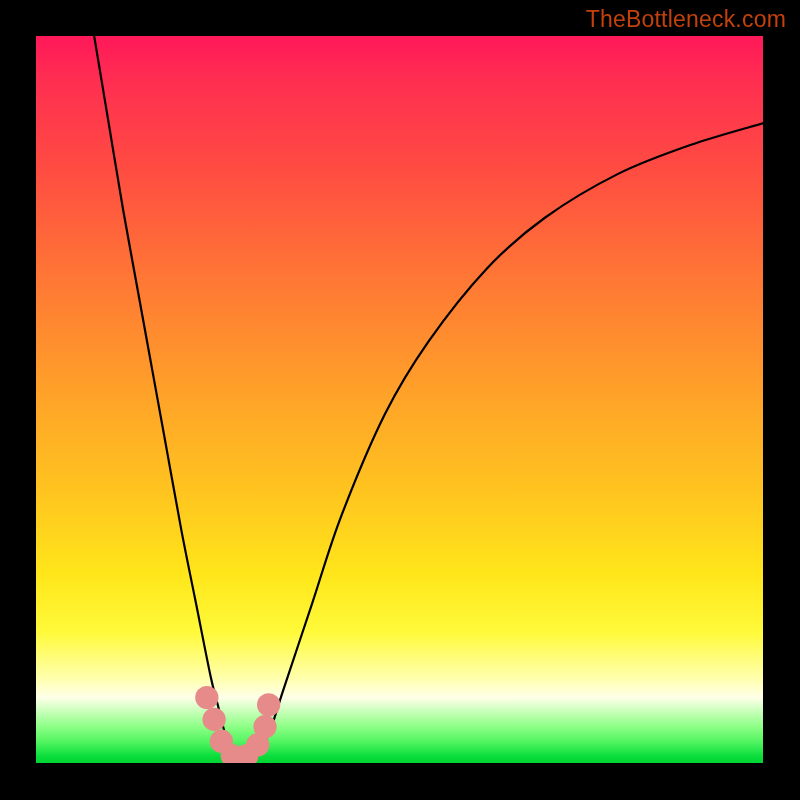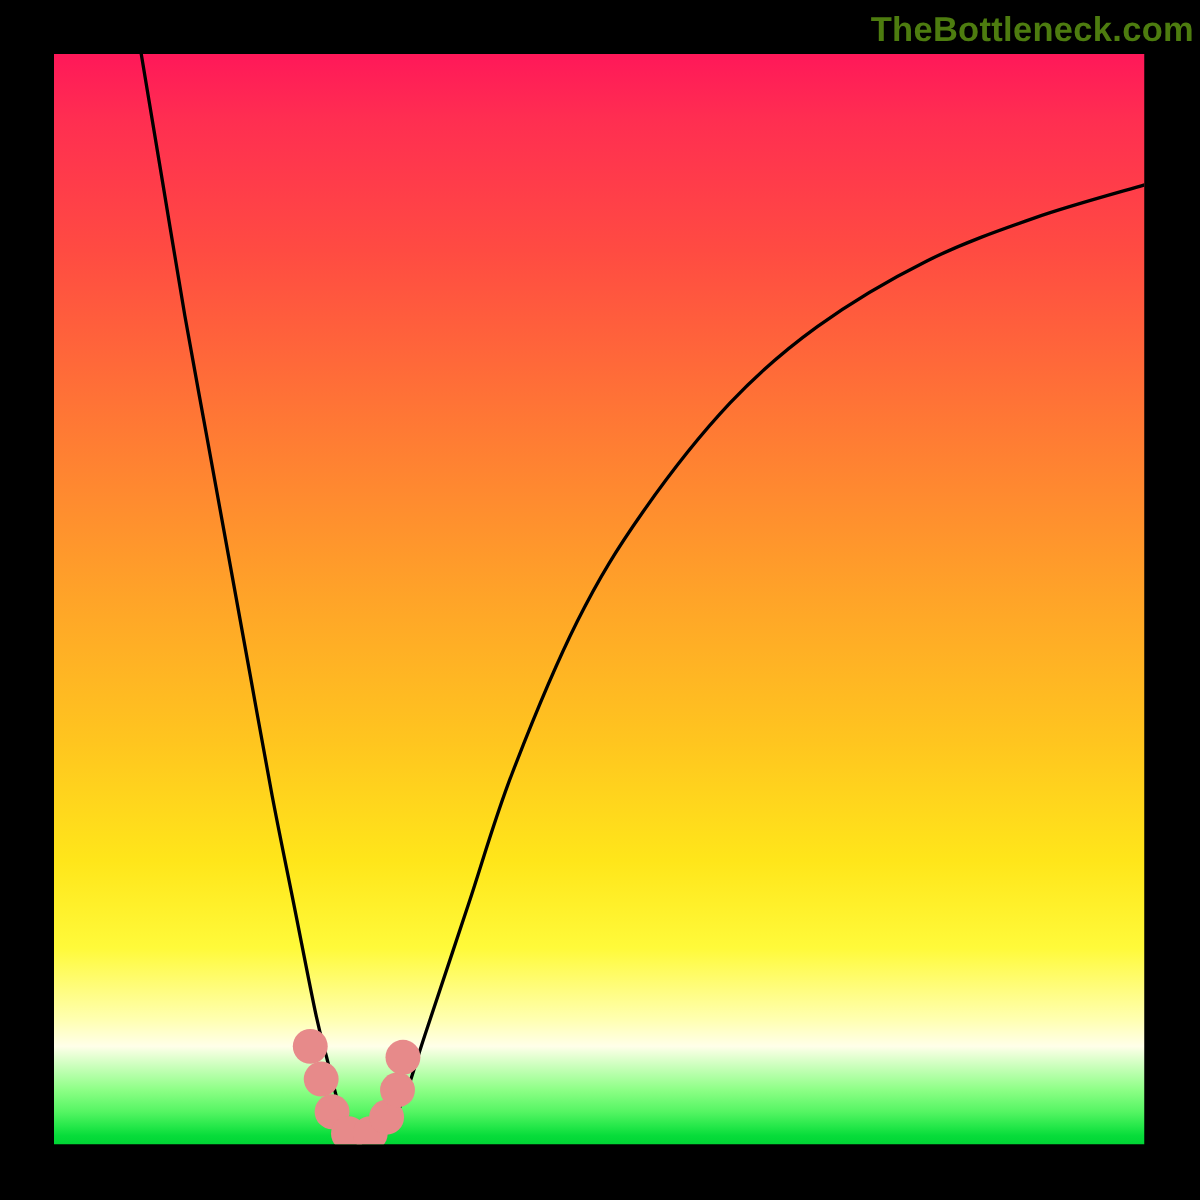--- a/index.html
+++ b/index.html
@@ -15,24 +15,24 @@
     position: absolute;
     top: 0;
     left: 0;
     width: 800px;
     height: 800px;
     background: #000;
   }
   .watermark {
     position: absolute;
     top: 6px;
-    right: 4px;
-    color: #4d7c0f;
+    right: 14px;
+    color: #c2410c;
     font-size: 23px;
-    font-weight: 700;
+    font-weight: 400;
     letter-spacing: 0.2px;
     z-index: 10;
   }
   .plot-area {
     position: absolute;
     top: 36px;
     left: 36px;
     width: 727px;
     height: 727px;
     overflow: hidden;

